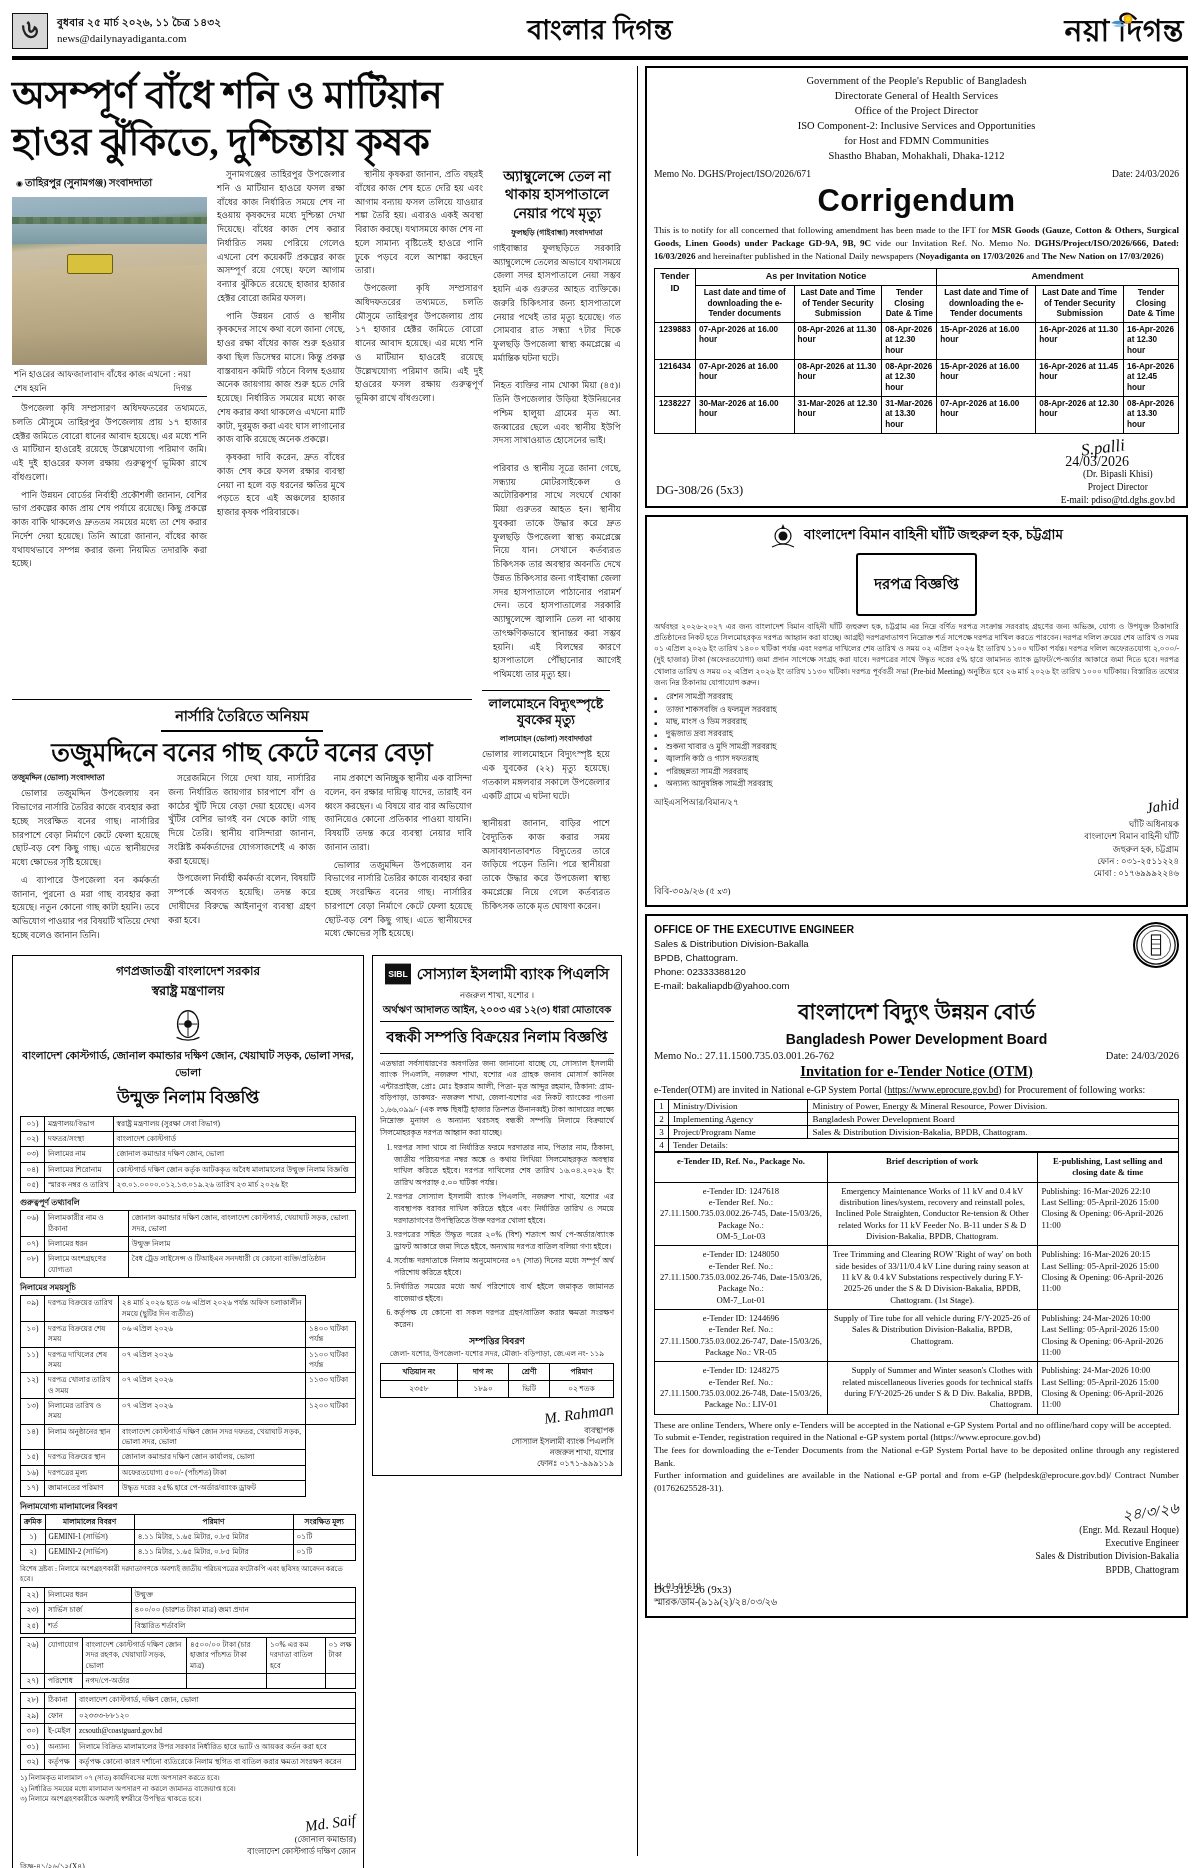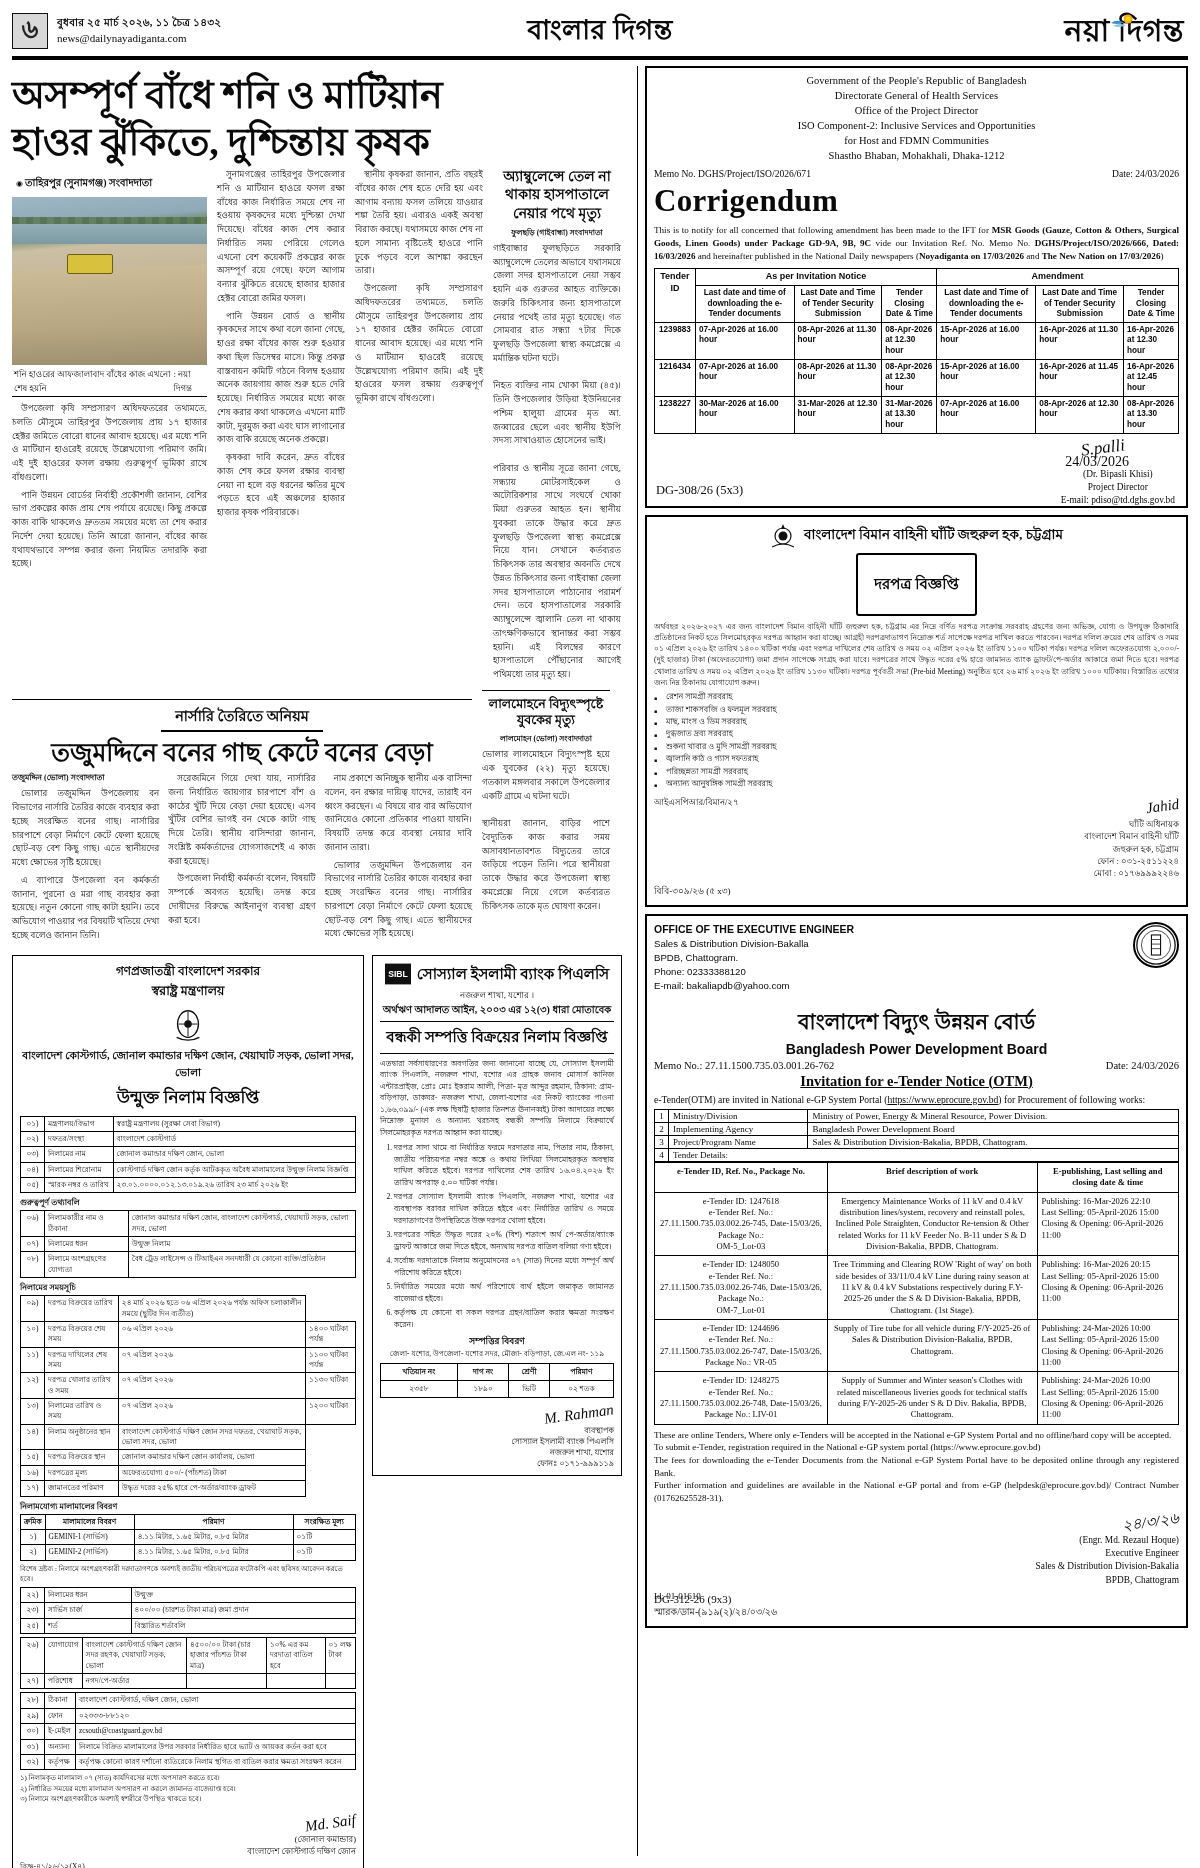--- a/index.html
+++ b/index.html
@@ -141,23 +141,23 @@
     border: 2px solid #000;
     padding: 6px 7px;
     background: #fff;
     margin-bottom: 7px;
   }
   .adbox.thin { border-width: 1px; }
   .ad-center { text-align:center; }
   .ad-en { font-family: "Liberation Serif", serif; }
   .ad-line { font-size: 10.5px; line-height: 1.42; }
   .corrig-title {
-    font-size: 31px; font-weight: bold; 
+    font-size: 31px; font-weight: bold; text-align:center;
     letter-spacing: .3px; margin: 4px 0 5px 0;
-    font-family: Liberation Serif, serif;
+    font-family: Liberation Sans, sans-serif;
   }
   .memo-row { display:flex; justify-content:space-between; font-size:9.6px; margin: 5px 0 2px 0;}
   .corrig-body { font-size: 9.1px; line-height:1.42; text-align: justify; }
   .corrig-body b { font-weight: bold; }
 
   table.ctab {
     width:100%; border-collapse: collapse; margin-top:5px;
     font-size: 8.2px; font-family:Liberation Sans, sans-serif;
   }
   table.ctab th, table.ctab td {
@@ -196,21 +196,21 @@
   .af-foot { display:flex; justify-content:space-between; font-size:8.5px; margin-top:6px;}
   .af-foot .r { text-align:right; line-height:1.45;}
   .af-ref { font-size:9px; margin-top:4px; }
 
   
   .pdb-head-row { display:flex; justify-content:space-between; align-items:flex-start; }
   .pdb-office { font-size: 9.6px; line-height:1.45; font-family:"Liberation Sans", sans-serif;}
   .pdb-office .t1 { font-weight:bold; font-size:10.5px; }
   .pdb-seal { width: 46px; height:46px; border:2px solid #000; border-radius:50%;
               display:flex;align-items:center;justify-content:center; flex:none;}
-  .pdb-bn { font-size: 21px; font-weight:bold; text-align:center; margin-top:13px;}
+  .pdb-bn { font-size: 21px; font-weight:bold; text-align:center; margin-top:3px;}
   .pdb-en { font-size: 14px; font-weight:bold; text-align:center; font-family:"Liberation Sans",sans-serif;}
   .pdb-memo { display:flex; justify-content:space-between; font-size:10.5px; margin-top:3px;}
   .pdb-invite { text-align:center; font-size:14.5px; font-weight:bold; text-decoration: underline; margin:2px 0 3px 0;}
   .pdb-lead { font-size:9.6px; line-height:1.4; }
   table.ptab { width:100%; border-collapse:collapse; font-size:9px; margin-top:3px;}
   table.ptab td, table.ptab th { border:1px solid #000; padding:1px 4px; vertical-align: middle;}
   table.ptab td.n { width:14px; text-align:center;}
   table.dtab { width:100%; border-collapse:collapse; font-size:8.6px; margin-top:0;}
   table.dtab th, table.dtab td { border:1px solid #000; padding:3px 4px; vertical-align: top; line-height:1.32;}
   table.dtab th { text-align:center; font-weight:bold;}
@@ -853,21 +853,21 @@
                 <td class="c-center" style="white-space: pre-line;">Supply of Tire tube for all vehicle during F/Y-2025-26 of Sales &amp; Distribution Division-Bakalia, BPDB, Chattogram.</td>
                 <td class="" style="white-space: pre-line;">Publishing: 24-Mar-2026 10:00
 Last Selling: 05-April-2026 15:00
 Closing &amp; Opening: 06-April-2026 11:00</td>
               </tr>
               <tr>
                 <td class="c-center" style="white-space: pre-line;">e-Tender ID: 1248275
 e-Tender Ref. No.:
 27.11.1500.735.03.002.26-748, Date-15/03/26,
 Package No.: LIV-01</td>
-                <td class="c-center" style="white-space: pre-line;">Supply of Summer and Winter season's Clothes with related miscellaneous liveries goods for technical staffs during F/Y-2025-26 under S &amp; D Div. Bakalia, BPDB, Chattogram.</td>
+                <td class="c-center" style="white-space: pre-line; text-align: right;">Supply of Summer and Winter season's Clothes with related miscellaneous liveries goods for technical staffs during F/Y-2025-26 under S &amp; D Div. Bakalia, BPDB, Chattogram.</td>
                 <td class="" style="white-space: pre-line;">Publishing: 24-Mar-2026 10:00
 Last Selling: 05-April-2026 15:00
 Closing &amp; Opening: 06-April-2026 11:00</td>
               </tr>
             </tbody>
         </table>
 
         <div class="pdb-notes ad-en">
             <div>These are online Tenders, Where only e-Tenders will be accepted in the National e-GP System Portal and no offline/hard copy will be accepted.</div>
             <div>To submit e-Tender, registration required in the National e-GP system portal (https://www.eprocure.gov.bd)</div>

